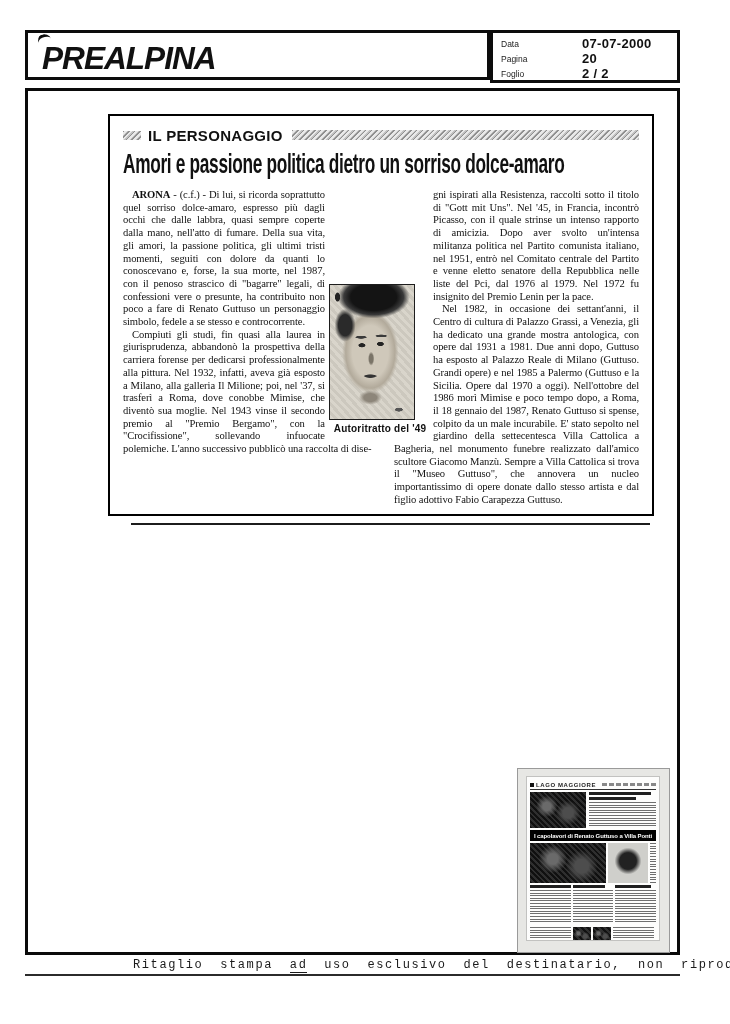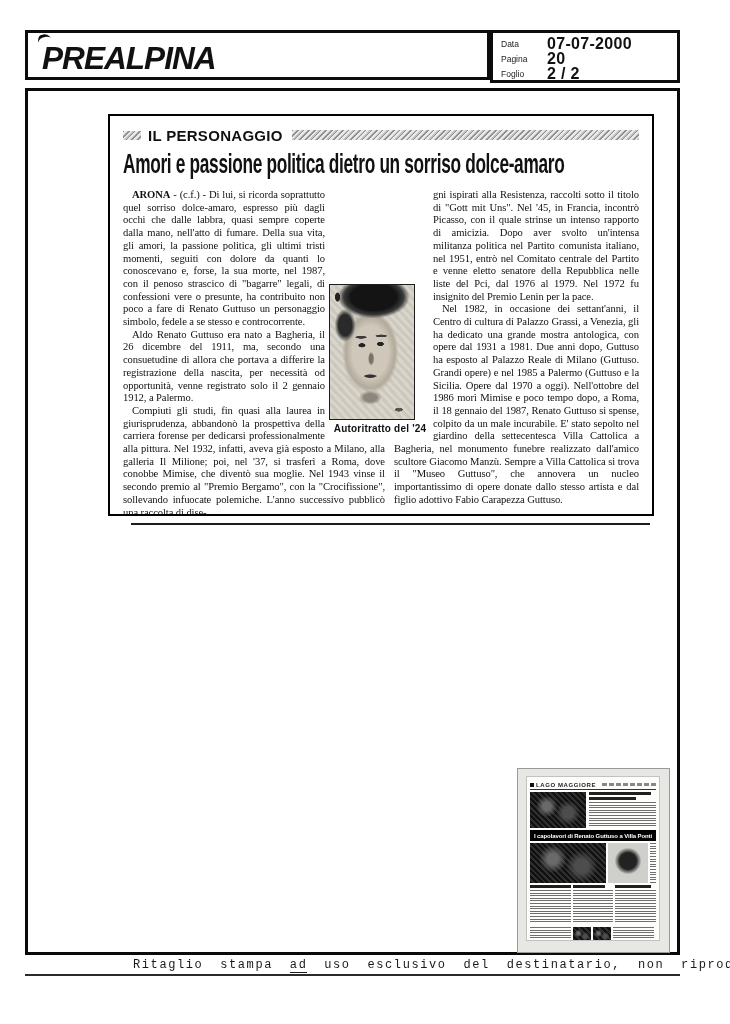--- a/index.html
+++ b/index.html
@@ -12,21 +12,21 @@
   .logo{font-family:"Liberation Sans",sans-serif;font-style:italic;font-weight:bold;
         font-size:31px;letter-spacing:-1px;margin-left:14px;transform:scaleX(1.02);
         transform-origin:left center;position:relative;}
   .flourish{position:absolute;left:-4px;top:-7px;width:13px;height:9px;
             border-top:3px solid #0c0c0c;border-radius:70% 100% 0 0/100% 100% 0 0;
             transform:rotate(-22deg);}
   .info-box{position:absolute;left:490px;top:30px;width:190px;height:53px;
             border:3px solid #0c0c0c;box-sizing:border-box;padding:3px 0 0 8px;}
   .info-row{display:flex;align-items:center;height:15px;}
   .info-label{width:46px;font-size:8.5px;color:#222;}
-  .info-value{font-size:16px;font-weight:bold;letter-spacing:.3px;}
+  .info-value{font-size:13px;font-weight:bold;letter-spacing:.3px;margin-left:35px;}
 
   
   .frame{position:absolute;left:25px;top:88px;width:655px;height:867px;
          border:3px solid #0a0a0a;box-sizing:border-box;background:#fff;}
 
   
   .clip{position:absolute;left:108px;top:114px;width:546px;height:402px;
         border:2px solid #000;box-sizing:border-box;background:#fff;
         padding:11px 13px 4px 13px;overflow:hidden;}
   .kicker-row{display:flex;align-items:center;height:16px;margin-bottom:6px;}
@@ -140,31 +140,30 @@
     <div class="kicker-row">
       <span class="kicker-sq hatch"></span>
       <span class="kicker">IL PERSONAGGIO</span>
       <span class="kicker-band hatch"></span>
     </div>
     <div class="headline">Amori e passione politica dietro un sorriso dolce-amaro</div>
     <div class="body">
       <div class="colL">
         <div class="spacerR"></div>
         <p><b>ARONA</b><span> - (c.f.) - Di lui, si ricorda soprattutto quel sorriso dolce-amaro, espresso più dagli occhi che dalle labbra, quasi sempre coperte dalla mano, nell'atto di fumare. Della sua vita, gli amori, la passione politica, gli ultimi tristi momenti, seguiti con dolore da quanti lo conoscevano e, forse, la sua morte, nel 1987, con il penoso strascico di "bagarre" legali, di confessioni vere o presunte, ha contribuito non poco a fare di Renato Guttuso un personaggio simbolo, fedele a se stesso e controcorrente.</span></p>
-        <p>Aldo Renato Guttuso era nato a Bagheria, il 26 dicembre del 1911, ma, secondo una consuetudine di allora che portava a differire la registrazione della nascita, per necessità od opportunità, venne registrato solo il 2 gennaio 1912, a Palermo.</p>
         <p>Compiuti gli studi, fin quasi alla laurea in giurisprudenza, abbandonò la prospettiva della carriera forense per dedicarsi professionalmente alla pittura. Nel 1932, infatti, aveva già esposto a Milano, alla galleria Il Milione; poi, nel '37, si trasferì a Roma, dove conobbe Mimise, che diventò sua moglie. Nel 1943 vinse il secondo premio al "Premio Bergamo", con la "Crocifissione", sollevando infuocate polemiche. L'anno successivo pubblicò una raccolta di dise-</p>
       </div>
       <div class="colR">
         <div class="spacerL"></div>
         <p class="cont">gni ispirati alla Resistenza, raccolti sotto il titolo di "Gott mit Uns". Nel '45, in Francia, incontrò Picasso, con il quale strinse un intenso rapporto di amicizia. Dopo aver svolto un'intensa militanza politica nel Partito comunista italiano, nel 1951, entrò nel Comitato centrale del Partito e venne eletto senatore della Repubblica nelle liste del Pci, dal 1976 al 1979. Nel 1972 fu insignito del Premio Lenin per la pace.</p>
         <p>Nel 1982, in occasione dei settant'anni, il Centro di cultura di Palazzo Grassi, a Venezia, gli ha dedicato una grande mostra antologica, con opere dal 1931 a 1981. Due anni dopo, Guttuso ha esposto al Palazzo Reale di Milano (Guttuso. Grandi opere) e nel 1985 a Palermo (Guttuso e la Sicilia. Opere dal 1970 a oggi). Nell'ottobre del 1986 morì Mimise e poco tempo dopo, a Roma, il 18 gennaio del 1987, Renato Guttuso si spense, colpito da un male incurabile. E' stato sepolto nel giardino della settecentesca Villa Cattolica a Bagheria, nel monumento funebre realizzato dall'amico scultore Giacomo Manzù. Sempre a Villa Cattolica si trova il "Museo Guttuso", che annovera un nucleo importantissimo di opere donate dallo stesso artista e dal figlio adottivo Fabio Carapezza Guttuso.</p>
       </div>
     </div>
     <div class="portrait"></div>
-    <div class="caption">Autoritratto del '24</div>
+    <div class="caption">Autoritratto del '49</div>
   </div>
 
   <div class="rule-under-article"></div>
 
   <div class="thumb">
     <div class="mini-page">
       <div class="mini-mast">
         <span class="mini-mast-sq"></span>
         <span class="mini-mast-title">LAGO MAGGIORE</span>
         <span class="mini-mast-greek"></span>

